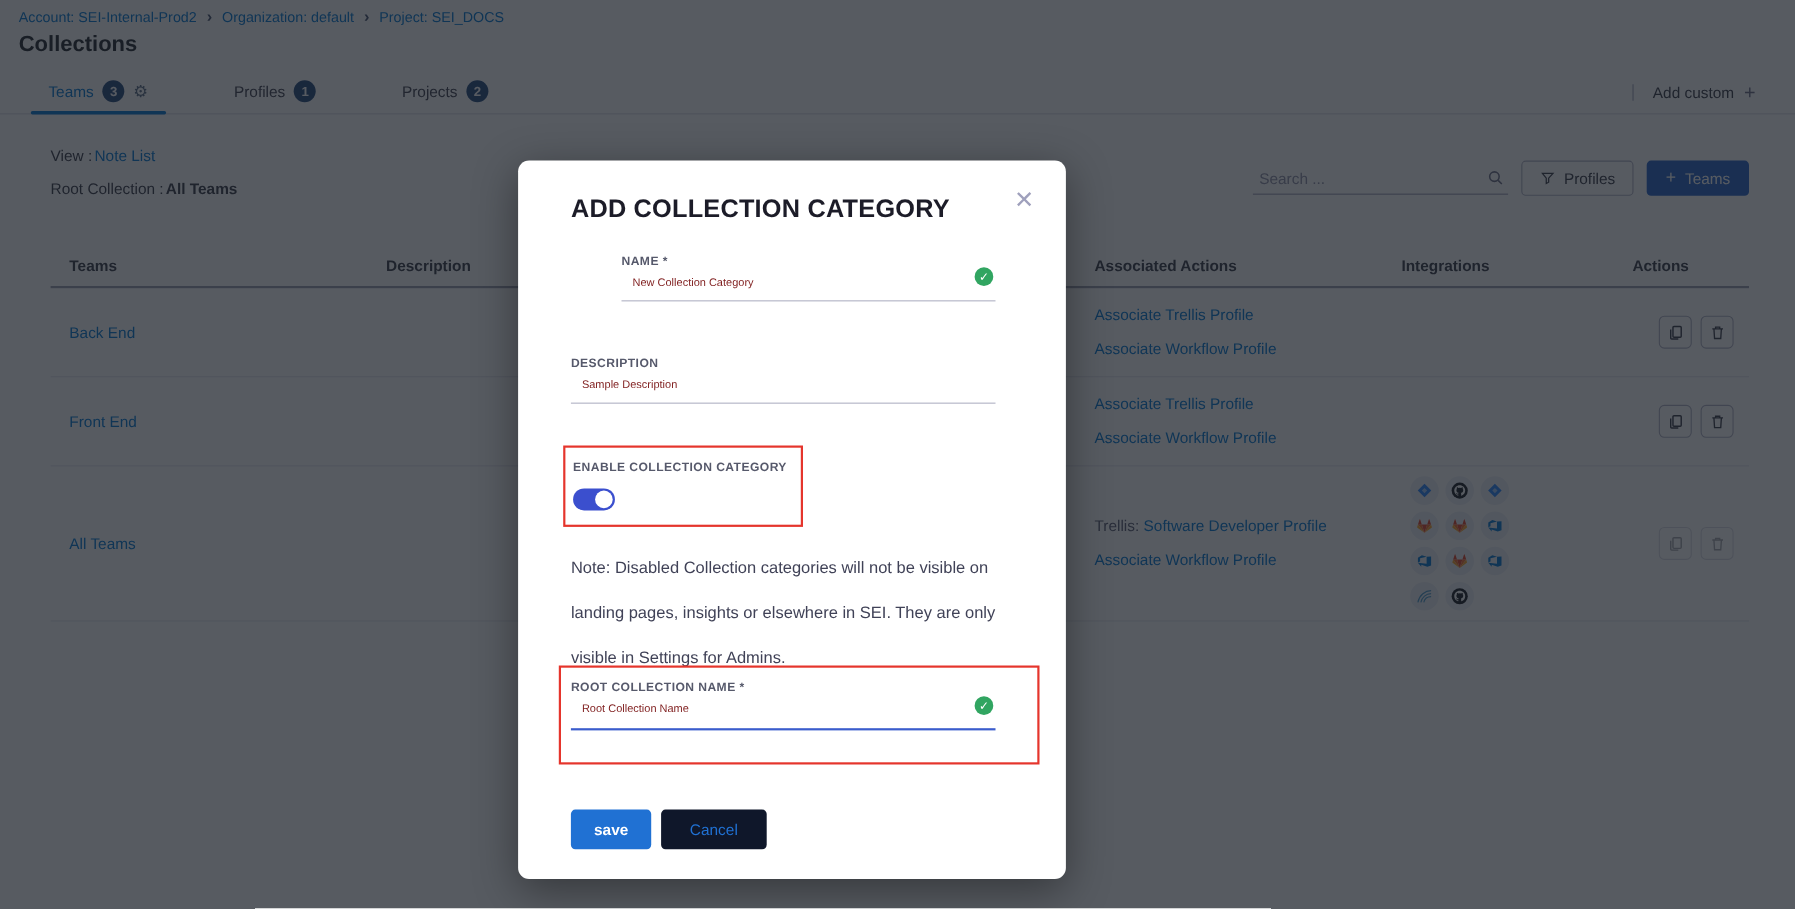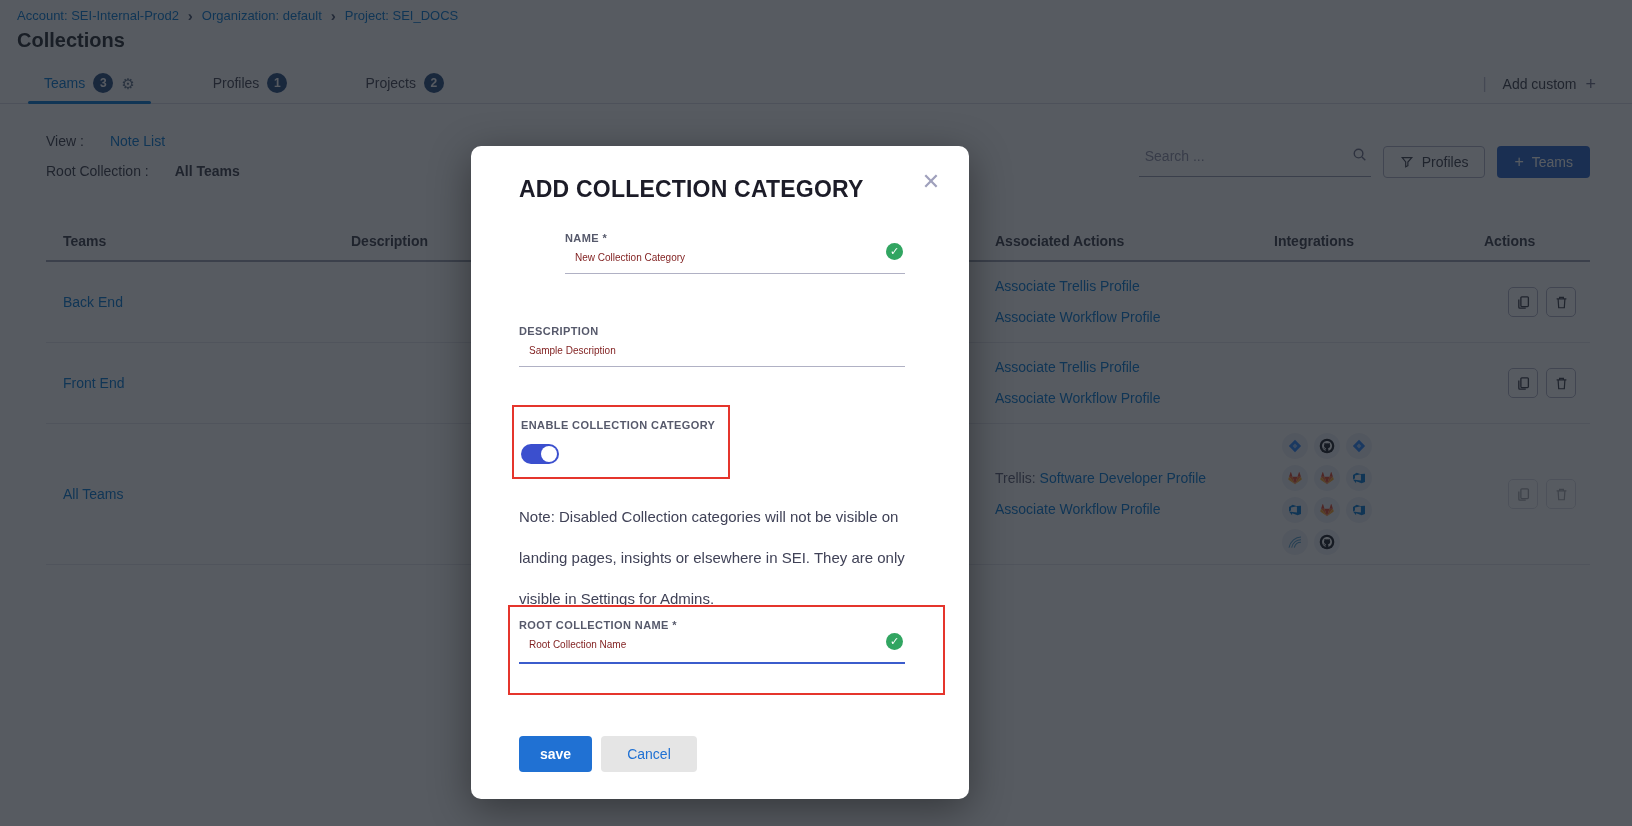--- a/index.html
+++ b/index.html
@@ -21,26 +21,26 @@
   .tab.active::after{content:"";position:absolute;left:0;right:0;bottom:-1px;height:3px;background:#0278d5;border-radius:2px;}
   .badge{width:20px;height:20px;border-radius:50%;background:#23487c;color:#fff;font-size:12px;font-weight:bold;
          display:flex;align-items:center;justify-content:center;}
   .gear{font-size:15px;color:#5c6e86;line-height:1;}
   .add-custom{position:absolute;right:36px;top:63px;height:41px;display:flex;align-items:center;font-size:14px;color:#383946;}
   .add-custom .vbar{color:#b9bbcc;margin-right:16px;font-size:16px;}
   .add-custom .plus{margin-left:9px;font-size:18px;color:#6b6d85;line-height:1;}
 
   
   .toolbar-left{position:absolute;left:46px;top:133px;font-size:14px;}
-  .tl-line{display:flex;gap:26px;margin-bottom:14px;align-items:center;}
+  .tl-line{display:flex;gap:2px;margin-bottom:14px;align-items:center;}
   .tl-label{color:#383946;}
   .tl-link{color:#0278d5;cursor:pointer;}
   .tl-value{color:#383946;font-weight:bold;}
   .toolbar-right{position:absolute;right:42px;top:146px;display:flex;align-items:center;gap:12px;}
-  .search{position:relative;width:232px;height:30px;border-bottom:1px solid #9899b1;display:flex;align-items:flex-start;padding:0 4px;box-sizing:border-box;}
+  .search{position:relative;width:232px;height:30px;border-bottom:1px solid #9899b1;display:flex;align-items:center;padding:0 4px;box-sizing:border-box;}
   .search input{border:none;outline:none;background:transparent;flex:1;font-size:14px;color:#383946;font-family:inherit;}
   .search input::placeholder{color:#8f90a8;}
   .search .mag{color:#6b6d85;display:flex;}
   .btn-filters{height:32px;border:1px solid #b0b1c4;border-radius:4px;background:transparent;display:flex;
                align-items:center;gap:8px;padding:0 16px;font-size:14px;color:#383946;cursor:pointer;}
   .btn-teams{height:32px;border:none;border-radius:4px;background:#2563c9;color:#fff;display:flex;
              align-items:center;gap:8px;padding:0 17px;font-size:14px;cursor:pointer;}
   .btn-teams .plus{font-size:16px;line-height:1;}
 
   
@@ -83,21 +83,21 @@
            padding:12px 0 0 7px;}
   .toggle{width:38px;height:20px;border-radius:10px;background:#3b4fce;position:relative;margin-top:13px;cursor:pointer;border:none;padding:0;display:block;}
   .toggle::after{content:"";position:absolute;top:2px;right:2px;width:16px;height:16px;border-radius:50%;background:#fff;}
   .note{position:absolute;left:48px;right:44px;top:350px;font-size:15px;color:#404257;line-height:41px;}
   .hl-box2{position:absolute;left:37px;top:459px;width:437px;height:90px;border:2px solid #e5352c;box-sizing:border-box;}
   .f-root{position:absolute;left:48px;right:64px;top:473px;}
   .f-root .finput{padding-bottom:12px;}
   .modal-actions{position:absolute;left:48px;top:590px;display:flex;gap:9px;}
   .btn-save{background:#2071d3;color:#fff;font-weight:bold;font-size:14px;border:none;border-radius:4px;
             padding:10px 21px;cursor:pointer;font-family:inherit;}
-  .btn-cancel{background:#e5e5e5;color:#2071d3;font-size:14px;border:none;border-radius:4px;
+  .btn-cancel{background:#0f172a;color:#2071d3;font-size:14px;border:none;border-radius:4px;
               padding:10px 26px;cursor:pointer;font-family:inherit;}
 </style>
 </head>
 <body>
 
 <div id="app">
 
   <div class="breadcrumb">
     <span class="crumb">Account: SEI-Internal-Prod2</span>
     <span class="crumb-sep">›</span>

